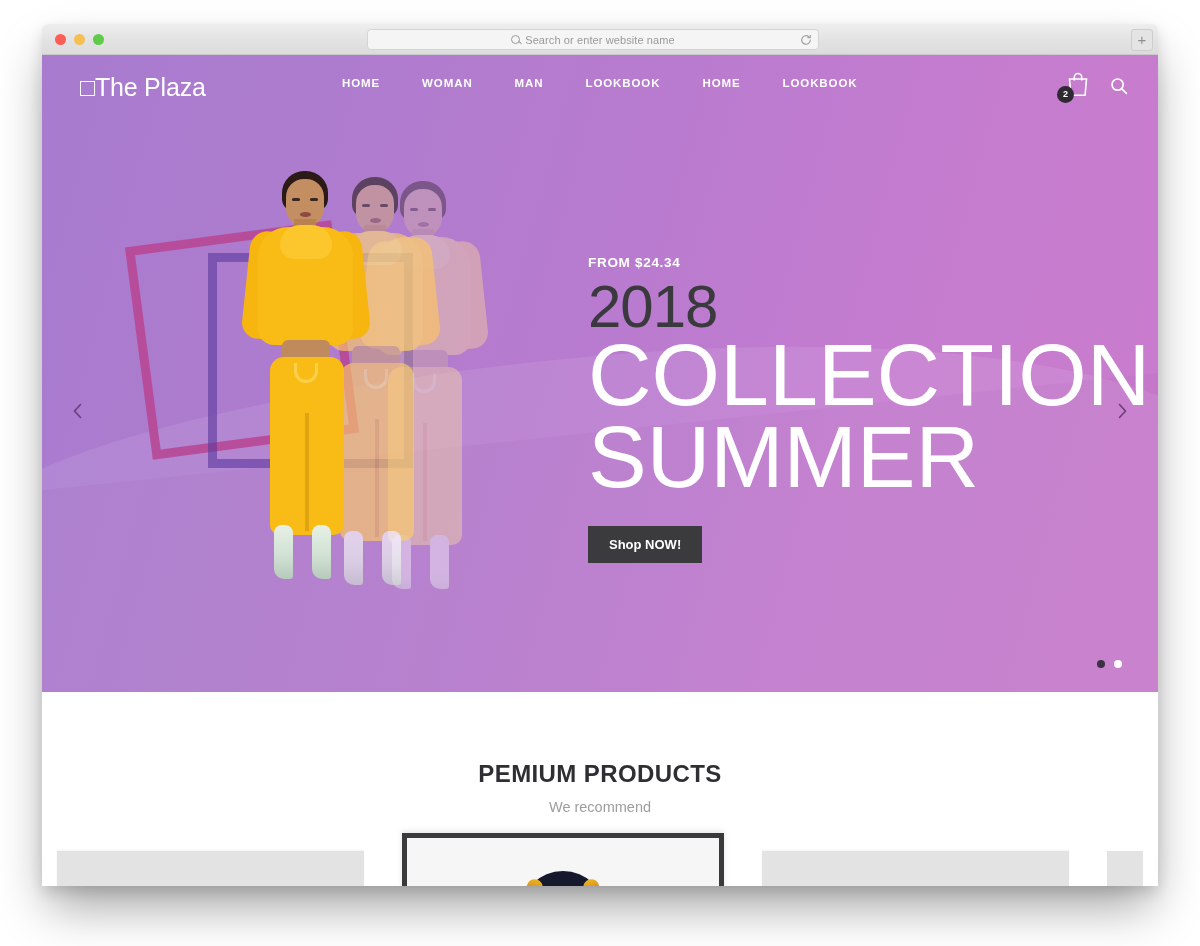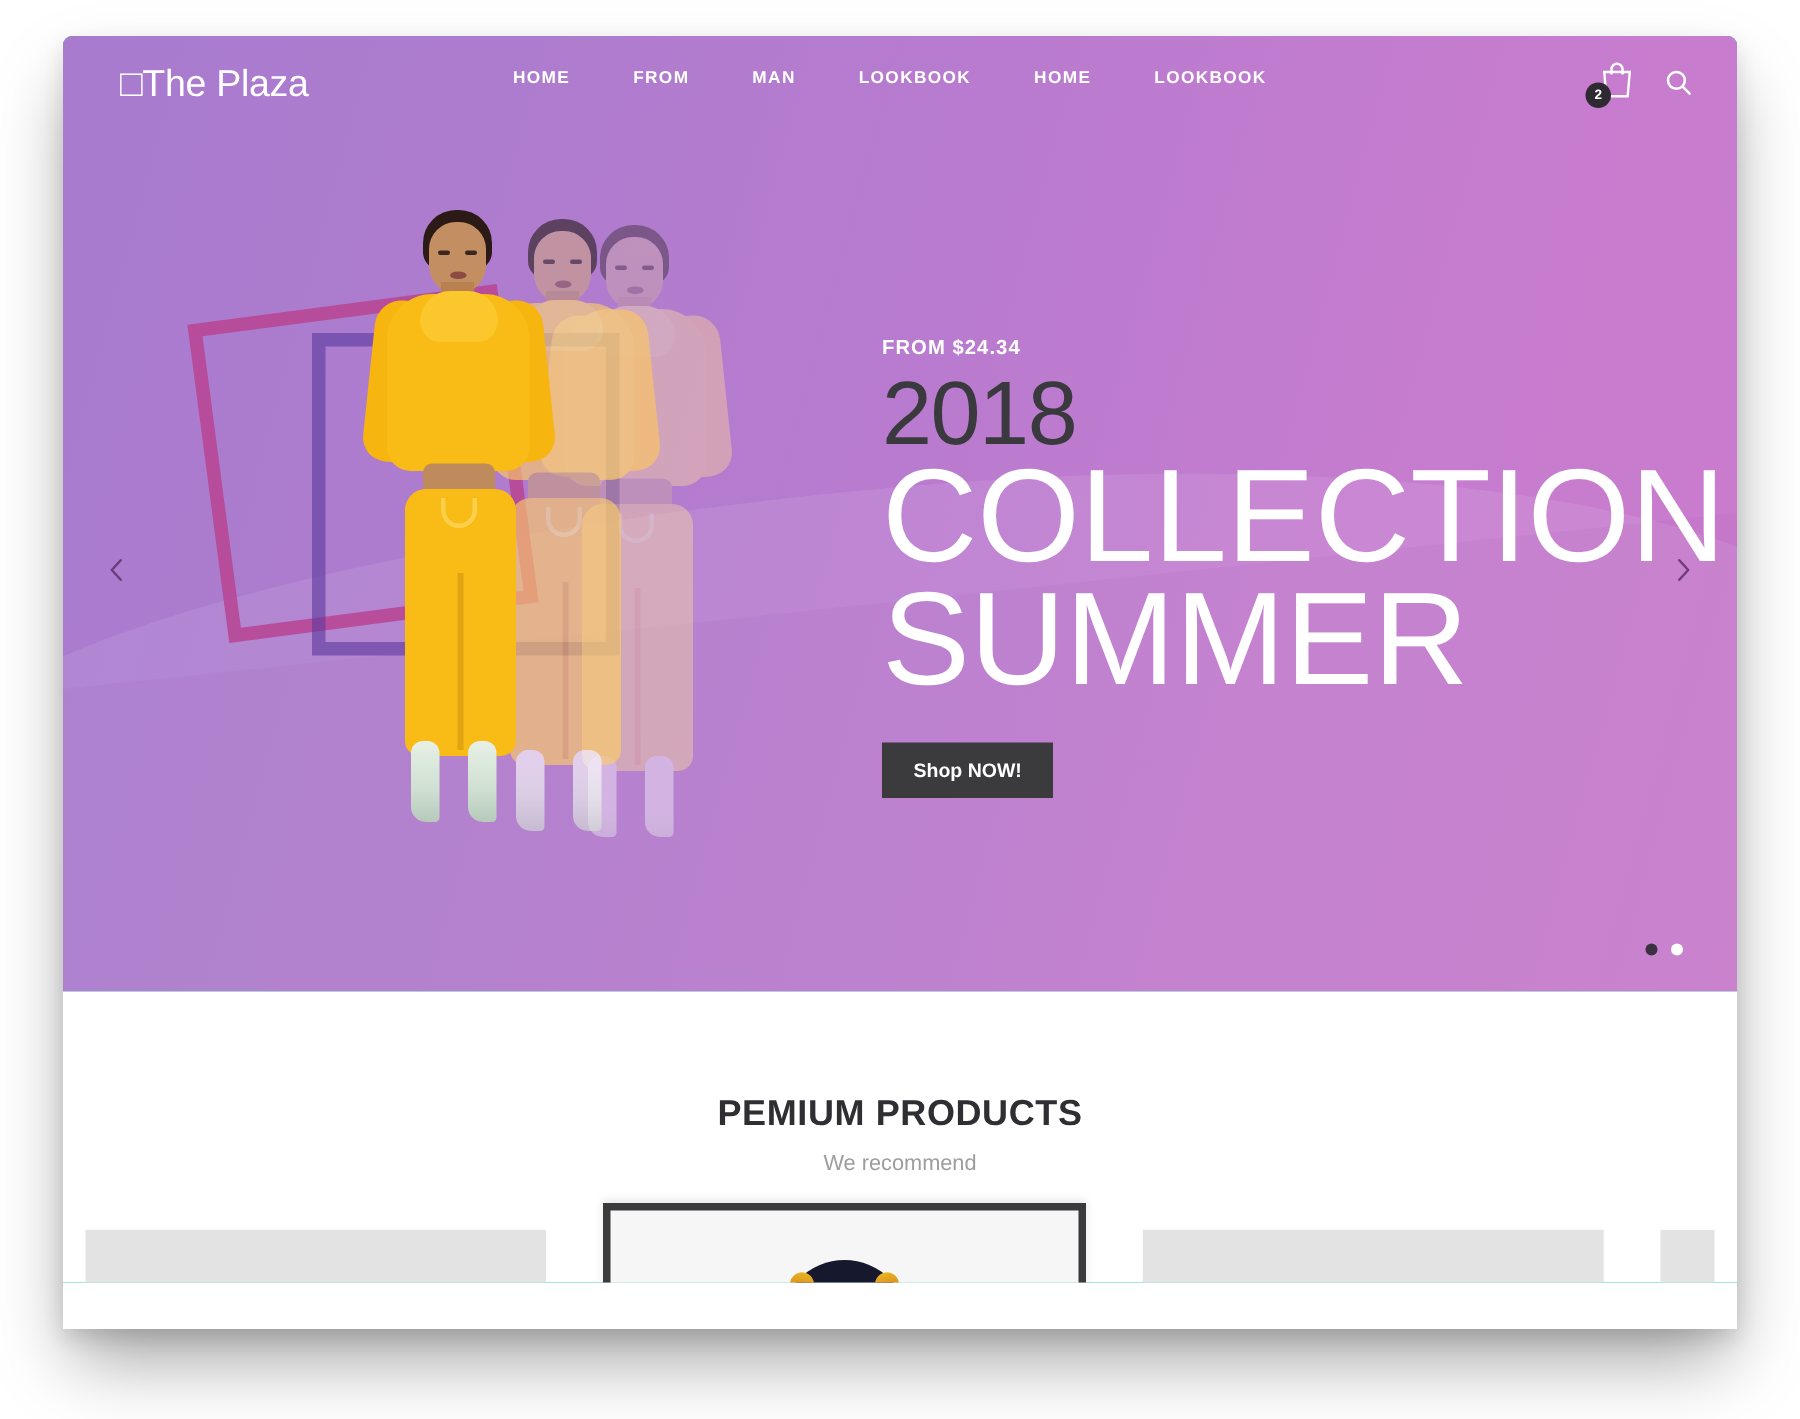--- a/index.html
+++ b/index.html
@@ -108,21 +108,21 @@
     line-height: 19px;
     text-align: center;
     font-weight: 400;
   }
 
   
   .page-viewport {
     position: relative;
     width: 100%;
     height: 831px;
-    background: #14b8a6;
+    background: #fdba74;
     overflow: hidden;
   }
 
   
   .hero {
     position: relative;
     width: 100%;
     height: 637px;
     background: linear-gradient(105deg,
        #a87bcf 0%,
@@ -473,33 +473,53 @@
     border-radius: 8px;
   }
   .fg-ltrim { left: 5px;  transform: rotate(14deg); }
   .fg-rtrim { right: 5px; transform: rotate(-14deg); }
 </style>
 </head>
 <body>
 
 <div class="browser-window">
 
+  <div class="browser-chrome">
+    <div class="traffic-lights">
+      <span class="tl-dot tl-red"></span>
+      <span class="tl-dot tl-yellow"></span>
+      <span class="tl-dot tl-green"></span>
+    </div>
+
+    <div class="urlbar">
+      <span class="urlbar-search-icon"></span>
+      <span class="urlbar-text">Search or enter website name</span>
+      <span class="urlbar-reload">
+        <svg viewBox="0 0 14 14" width="12" height="12" fill="none" stroke="currentColor" stroke-width="1.3" stroke-linecap="round">
+          <path d="M12 7a5 5 0 1 1-1.6-3.7"></path>
+          <path d="M12 1.4V4.4H9"></path>
+        </svg>
+      </span>
+    </div>
+
+    <div class="newtab-btn">+</div>
+  </div>
 
   <div class="page-viewport">
 
     <section class="hero">
       <div class="hero-wave"></div>
       <div class="hero-wave2"></div>
 
       <header class="site-header">
         <a class="logo">□The Plaza</a>
 
         <nav class="nav">
           <a class="nav-item">HOME</a>
-          <a class="nav-item">FROM</a>
+          <a class="nav-item">WOMAN</a>
           <a class="nav-item">MAN</a>
           <a class="nav-item">LOOKBOOK</a>
           <a class="nav-item">HOME</a>
           <a class="nav-item">LOOKBOOK</a>
         </nav>
 
         <div class="header-actions">
           <div class="cart-wrap">
             <svg viewBox="0 0 24 26" width="24" height="26" fill="none" stroke="#ffffff" stroke-width="1.6">
               <path d="M3.5 8h17l-1.4 16.2H4.9L3.5 8z"></path>

